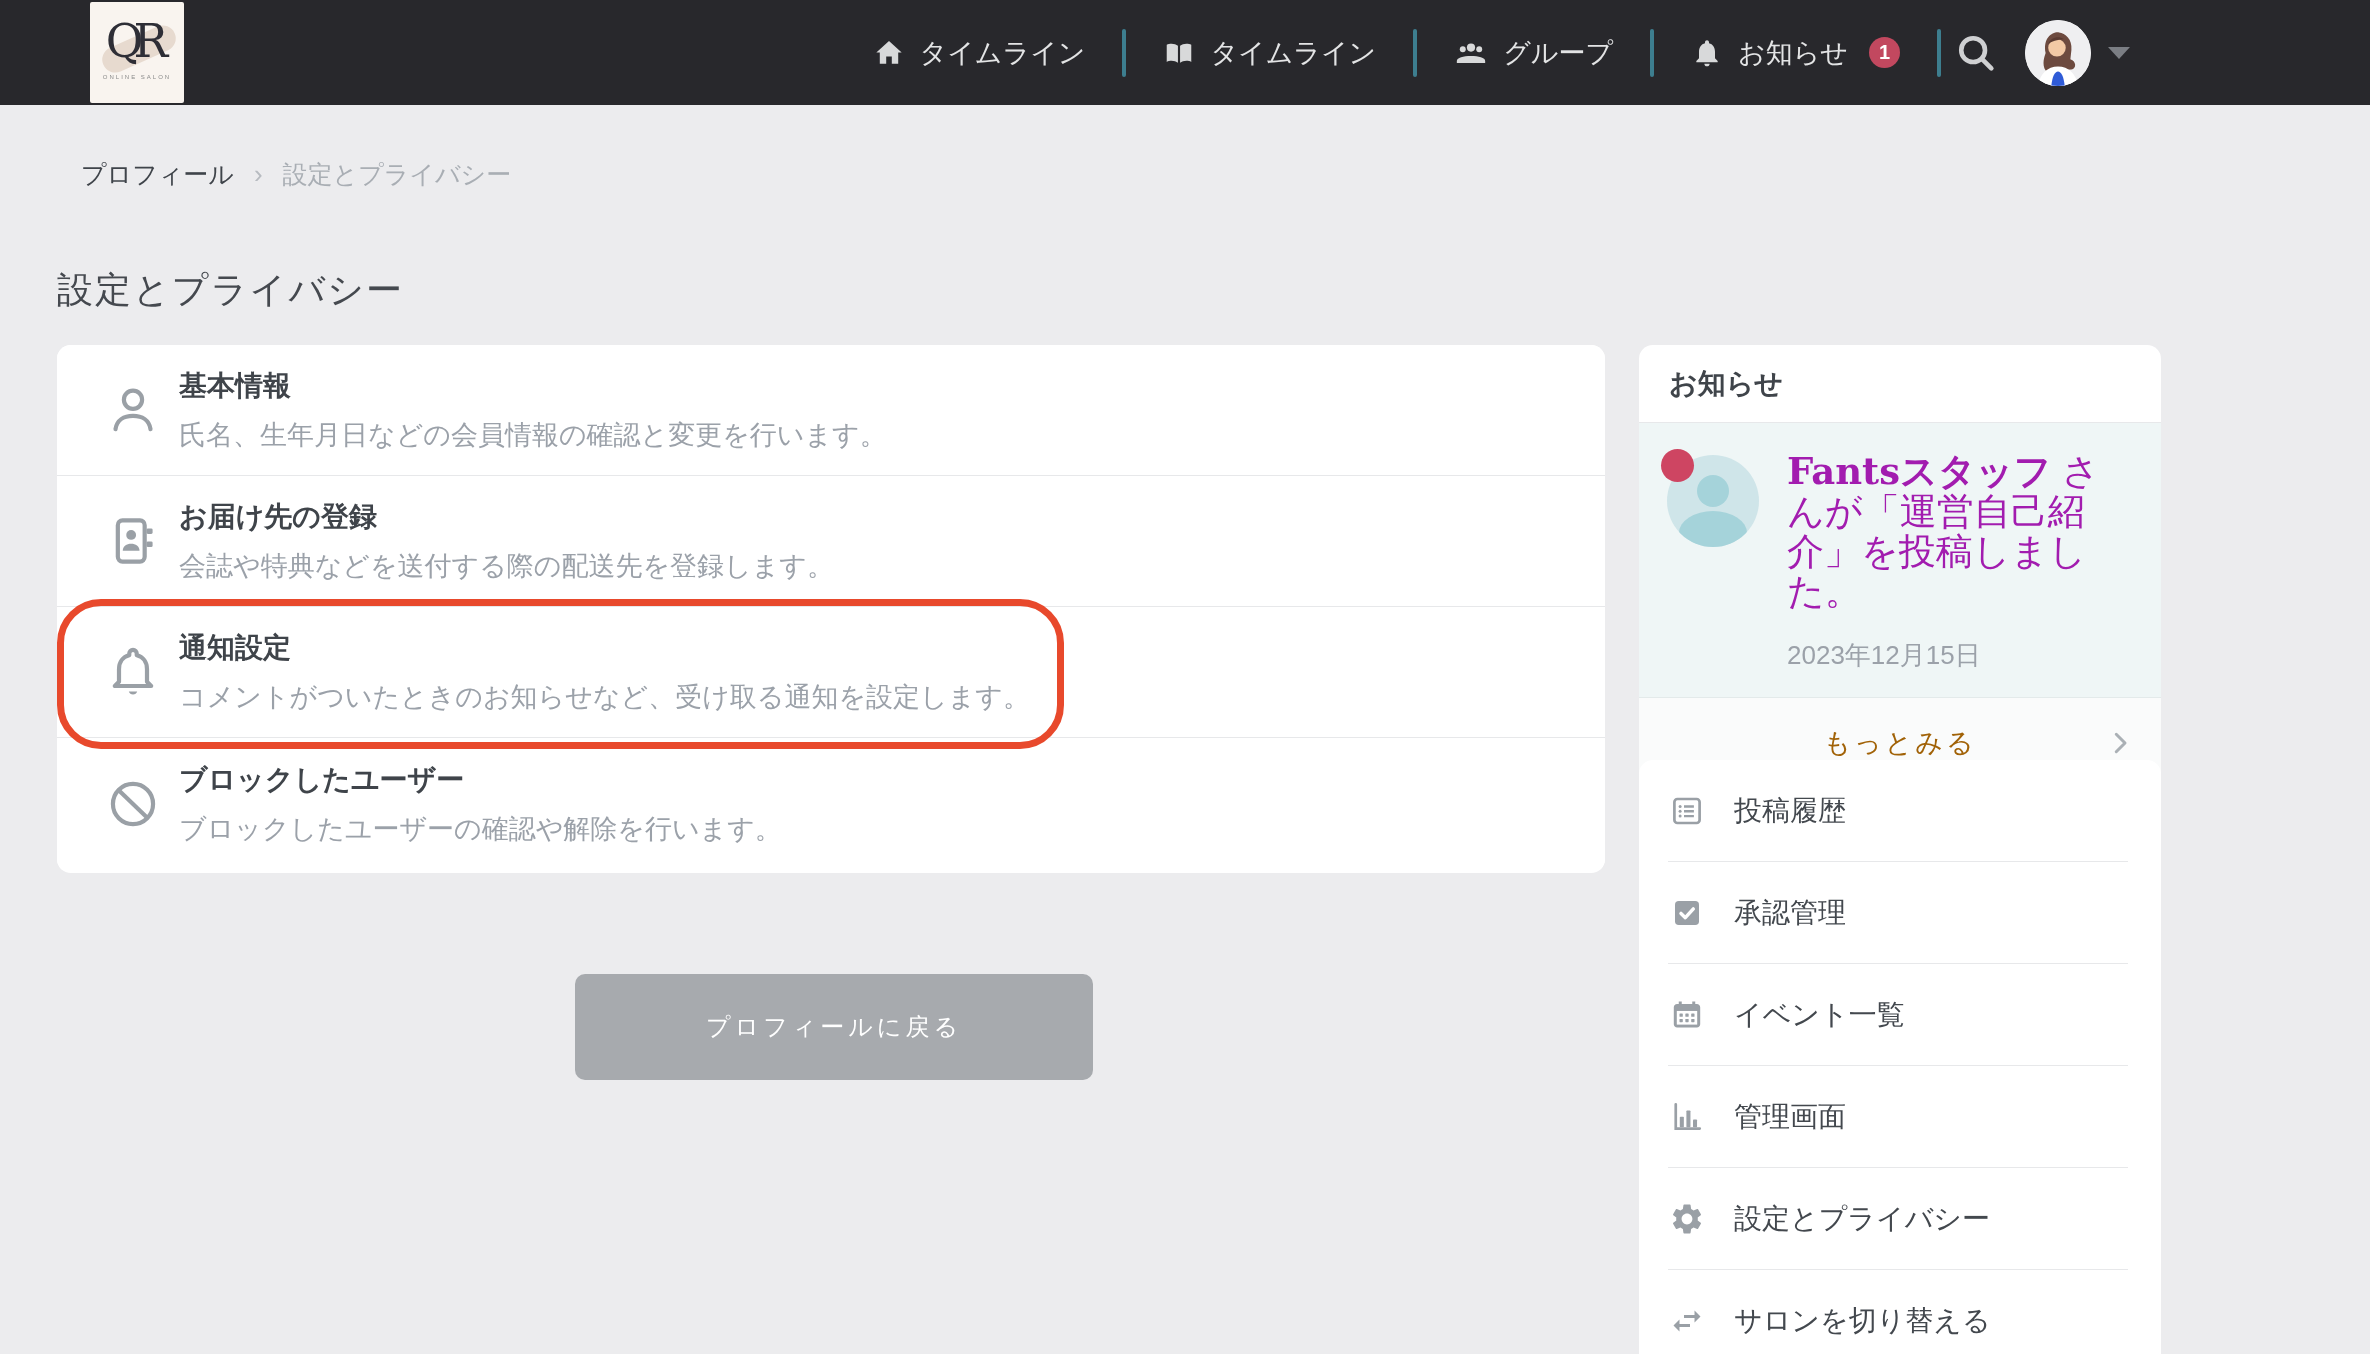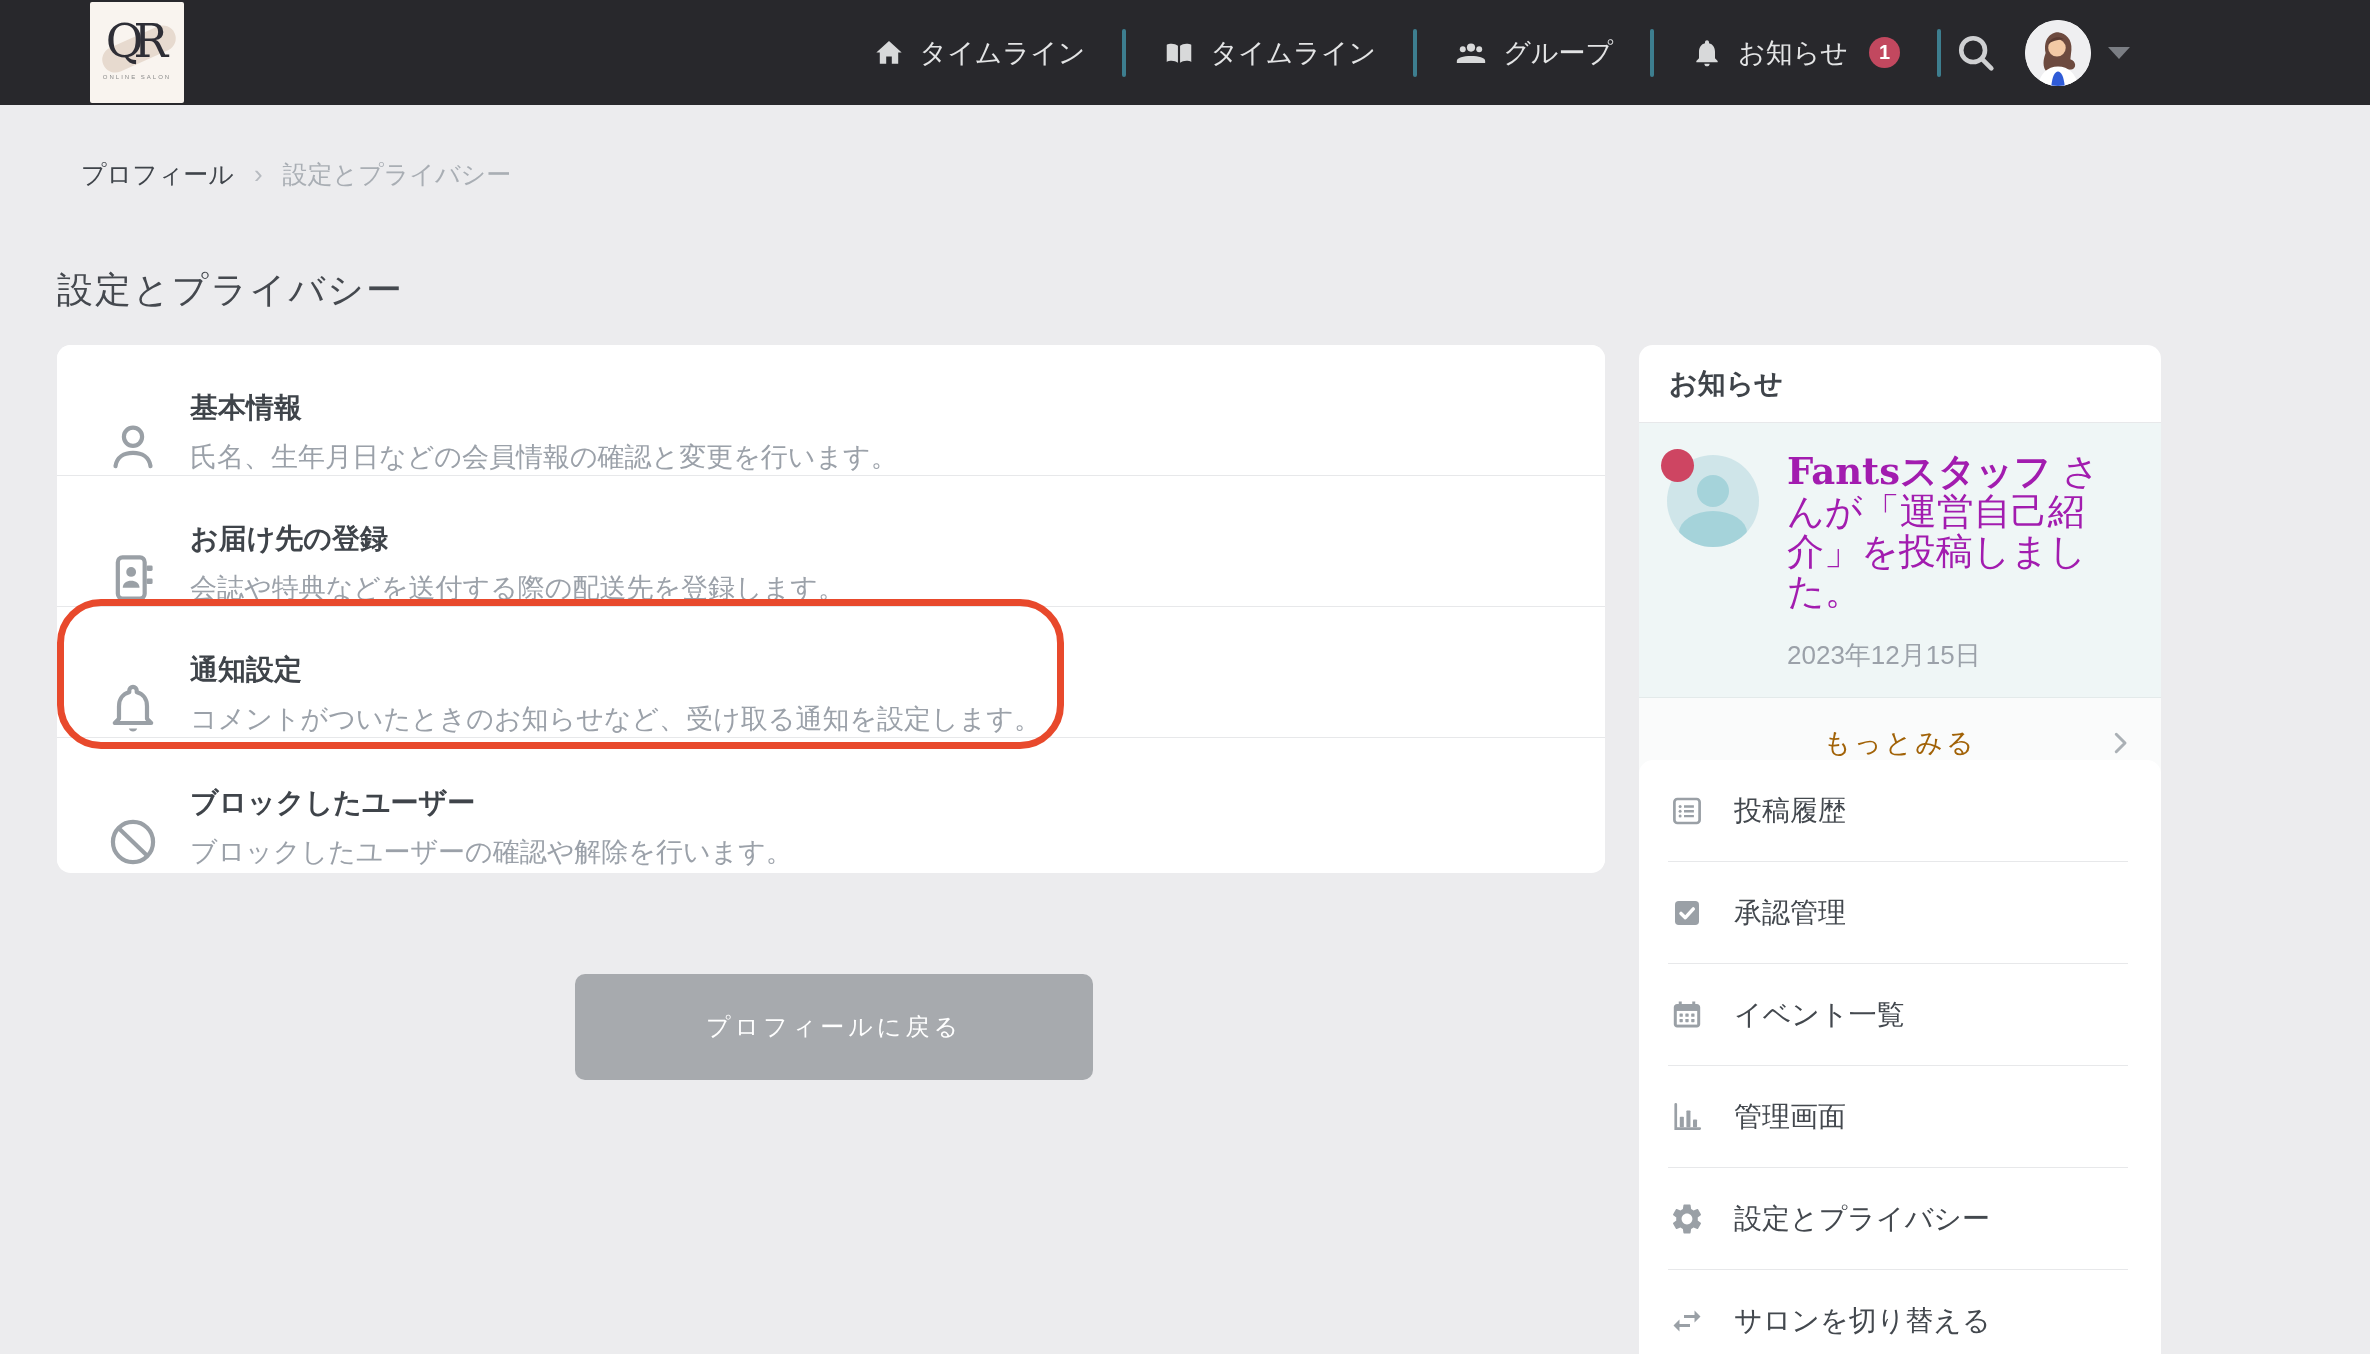--- a/index.html
+++ b/index.html
@@ -24,21 +24,21 @@
   .avatar{width:66px;height:66px;border-radius:50%;overflow:hidden;background:#efeff1;cursor:pointer;flex:0 0 auto;}
   .caret{margin-left:17px;cursor:pointer;display:flex;align-items:center;}
   
   .breadcrumb{position:absolute;left:60px;top:158px;display:flex;align-items:center;gap:20px;font-size:25px;margin-left:21px;}
   .crumb-current{color:#a9aeb4;}
   .crumb-link{color:#3f444a;cursor:pointer;}
   .crumb-sep{color:#b7bbc0;font-size:26px;}
   .page-title{position:absolute;left:57px;top:242px;font-size:36px;letter-spacing:2px;color:#45494f;font-weight:500;}
   
   .settings-card{position:absolute;left:57px;top:345px;width:1548px;height:528px;background:#fff;border-radius:14px;overflow:hidden;}
-  .setting-row{height:131px;border-bottom:1px solid #e7e8ea;display:flex;align-items:flex-end;padding-left:48px;box-sizing:border-box;cursor:pointer;background:#fff;gap:11px;}
+  .setting-row{height:131px;border-bottom:1px solid #e7e8ea;display:flex;align-items:center;padding-left:48px;box-sizing:border-box;cursor:pointer;background:#fff;}
   .setting-row:last-child{border-bottom:none;height:132px;}
   .setting-icon{width:56px;height:56px;color:#9aa0a6;flex:0 0 auto;margin-right:18px;}
   .setting-texts{display:flex;flex-direction:column;gap:12px;}
   .setting-title{font-size:28px;font-weight:600;color:#3f444a;}
   .setting-desc{font-size:27px;color:#9ba1a9;}
   .annotation{position:absolute;left:57px;top:599px;width:1007px;height:150px;border:7px solid #e8492c;border-radius:44px;box-sizing:border-box;pointer-events:none;z-index:5;}
   
   .back-btn{position:absolute;left:575px;top:974px;width:518px;height:106px;background:#a7aaae;border-radius:10px;color:#fff;font-size:24px;letter-spacing:4px;display:flex;align-items:center;justify-content:center;cursor:pointer;}
   
   .notif-card{position:absolute;left:1639px;top:345px;width:522px;background:#fff;border-radius:14px;overflow:hidden;}

